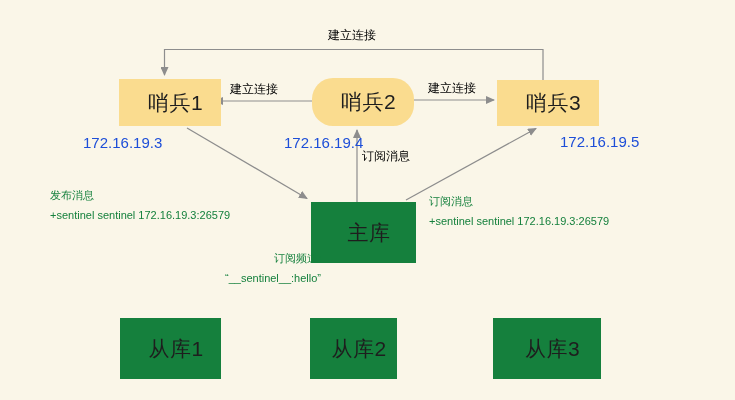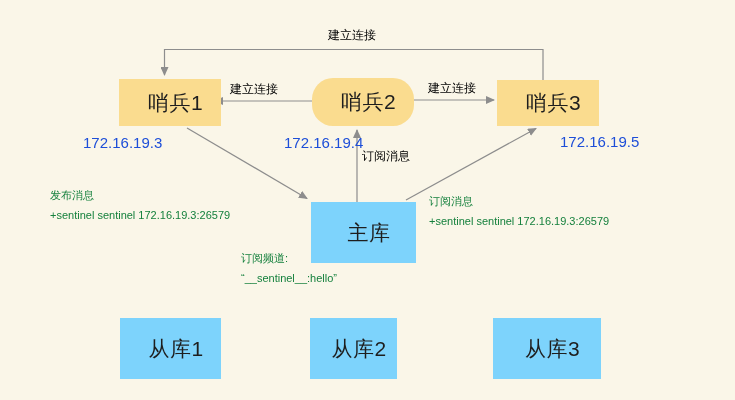--- a/index.html
+++ b/index.html
@@ -11,21 +11,21 @@
   }
   .stage{
     position:relative;width:735px;height:400px;background:#faf6e8;
   }
   .arrows{position:absolute;left:0;top:0;width:735px;height:400px;}
   .box{
     position:absolute;display:flex;align-items:center;justify-content:center;
     font-size:21px;color:#1e1e1e;letter-spacing:0.5px;padding-left:11px;
   }
   .box.yellow{background:#fadc8f;}
-  .box.green{background:#7dd3fc;}
+  .box.green{background:#15803d;}
   .edge-label{
     position:absolute;font-size:12px;color:#000000;white-space:nowrap;
     transform:translateX(-50%);
   }
   .edge-label.left-align{transform:none;}
   .ip{
     position:absolute;font-size:15px;color:#1d4ed8;white-space:nowrap;margin-left:8px;
   }
   .ann{
     position:absolute;font-size:11px;line-height:20px;color:#15803d;white-space:nowrap;
@@ -41,21 +41,21 @@
   
   .lbl-top{left:352px;top:27px;}
   .lbl-s2s1{left:254px;top:81px;}
   .lbl-s2s3{left:452px;top:80px;}
   .lbl-sub{left:362px;top:148px;}
   .ip1{left:75px;top:134px;}
   .ip2{left:276px;top:134px;}
   .ip3{left:552px;top:133px;}
   .ann-publish{left:50px;top:185px;}
   .ann-sub-right{left:429px;top:191px;}
-  .ann-channel{left:241px;top:248px;}
+  .ann-channel{left:225px;top:248px;text-align:right;}
 </style>
 </head>
 <body>
 
 <div class="stage">
 
   <svg class="arrows" viewBox="0 0 735 400" xmlns="http://www.w3.org/2000/svg">
     <defs>
       <marker id="ah" viewBox="0 0 9 8" markerWidth="9" markerHeight="8" refX="8" refY="4" orient="auto" markerUnits="userSpaceOnUse">
         <path d="M0,0 L9,4 L0,8 Z" fill="#8d8d8d"></path>

